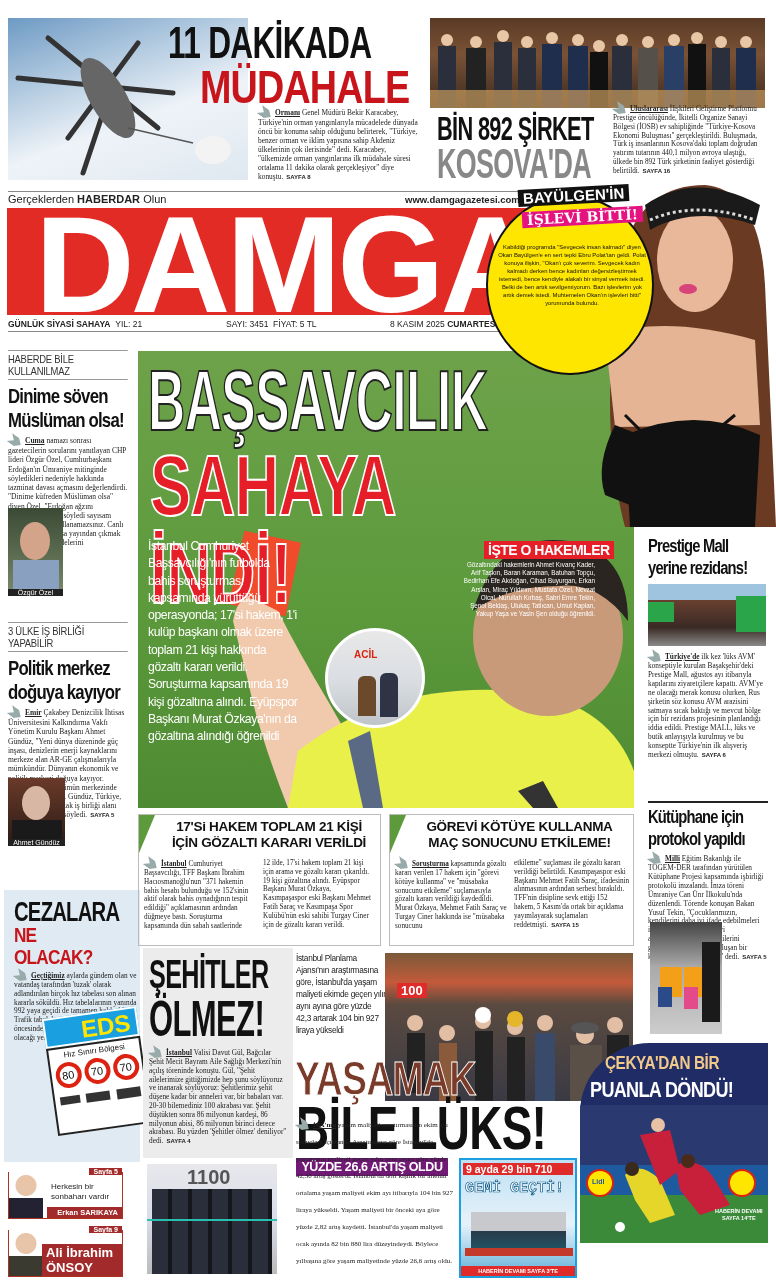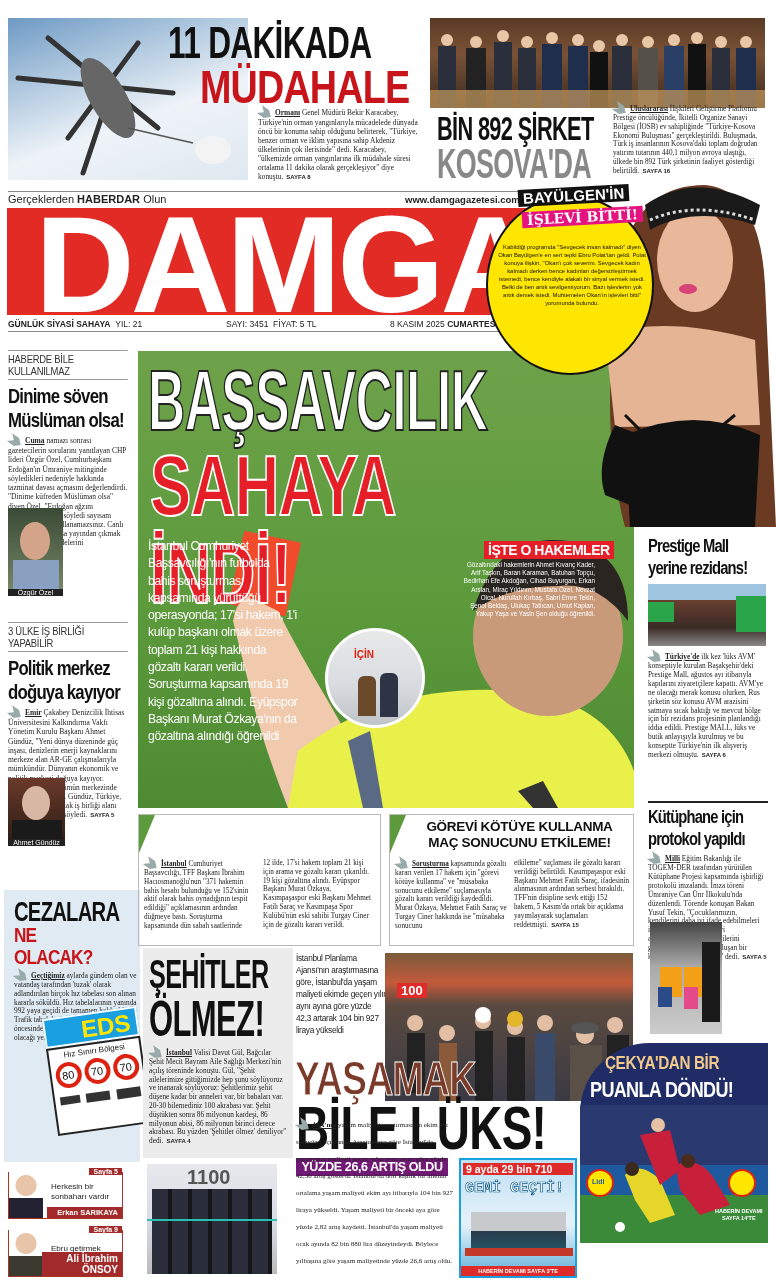--- a/index.html
+++ b/index.html
@@ -100,21 +100,21 @@
     <ellipse cx="410" cy="285" rx="75" ry="80" fill="#c99a7a"></ellipse>
     <path d="M335 260 Q360 180 430 190 Q490 200 490 270 Q460 230 420 235 Q370 235 335 260Z" fill="#2a2520"></path>
     <path d="M380 440 L395 457 L420 457 L405 430Z" fill="#333"></path>
   </svg>
   <div class="abs cond" style="left:10px;top:5px;font-size:86px;color:#fff;-webkit-text-stroke:2px #222;transform:scaleX(.6);line-height:88px">BAŞSAVCILIK</div>
   <div class="abs cond" style="left:12px;top:90px;font-size:86px;color:#e61e28;-webkit-text-stroke:2px #fff;transform:scaleX(.72);line-height:88px">SAHAYA İNDİ!</div>
   <div class="abs" style="left:10px;top:187px;width:150px;font-family:'Liberation Sans',sans-serif;font-size:12.2px;line-height:17.3px;color:#fff;letter-spacing:-.4px">İstanbul Cumhuriyet Başsavcılığı'nın futbolda bahis soruşturması kapsamında yürüttüğü operasyonda; 17'si hakem, 1'i kulüp başkanı olmak üzere toplam 21 kişi hakkında gözaltı kararı verildi. Soruşturma kapsamında 19 kişi gözaltına alındı. Eyüpspor Başkanı Murat Özkaya'nın da gözaltına alındığı öğrenildi</div>
   <div class="abs" style="left:346px;top:190px;background:#e61e28;color:#fff;font-family:'Liberation Sans',sans-serif;font-weight:bold;font-size:14px;padding:1px 4px;letter-spacing:-.5px">İŞTE O HAKEMLER</div>
   <div class="abs" style="left:325px;top:210px;width:132px;font-family:'Liberation Sans',sans-serif;font-size:6.3px;line-height:8.2px;color:#fff;text-align:right">Gözaltındaki hakemlerin Ahmet Kıvanç Kader, Arif Taşkın, Baran Karaman, Batuhan Topçu, Bedirhan Efe Akdoğan, Cihad Buyurgan, Erkan Arslan, Miraç Yıldırım, Mustafa Özel, Nevzat Olcal, Nurullah Kırbaş, Sabri Emre Tekin, Şenol Beldaş, Ulukaç Tatlıcan, Umut Kaplan, Yakup Yaşa ve Yasin Şen olduğu öğrenildi.</div>
   <div class="abs" style="left:187px;top:277px;width:100px;height:100px;border-radius:50%;border:3px solid #fff;background:linear-gradient(#e8e8e8 0%,#d9dde2 55%,#bfc4c8 100%);overflow:hidden">
-    <span class="abs" style="left:26px;top:18px;color:#d21;font-family:'Liberation Sans',sans-serif;font-weight:bold;font-size:10px">İÇİN</span>
+    <span class="abs" style="left:26px;top:18px;color:#d21;font-family:'Liberation Sans',sans-serif;font-weight:bold;font-size:10px">ACİL</span>
     <div class="abs" style="left:30px;top:45px;width:18px;height:40px;background:#6a4a2a;border-radius:6px 6px 0 0"></div>
     <div class="abs" style="left:52px;top:42px;width:18px;height:44px;background:#2e3446;border-radius:6px 6px 0 0"></div>
   </div>
 </div>
 
 <div class="abs" style="left:585px;top:165px;width:191px;height:362px;overflow:hidden">
   <svg width="191" height="362">
     <path d="M40 80 Q60 20 120 20 Q175 25 180 120 L191 362 L40 362 Q10 250 40 80Z" fill="#6b3a22"></path>
     <ellipse cx="110" cy="95" rx="38" ry="52" fill="#e9b89a"></ellipse>
     <path d="M60 40 Q110 5 175 40 L170 60 Q110 40 65 65Z" fill="#1a1a1a"></path>
@@ -176,20 +176,21 @@
     <div style="display:flex;justify-content:space-around;margin-top:8px">
       <span style="width:20px;height:8px;background:#333"></span>
         <span style="width:24px;height:9px;background:#333"></span>
         <span style="width:24px;height:10px;background:#333"></span>
     </div>
   </div>
 </div>
 
 <div class="abs" style="left:138px;top:814px;width:243px;height:132px;border:1px solid #bbb">
   <div class="abs" style="left:0;top:0;width:0;height:0;border-top:38px solid #5c9a3c;border-right:16px solid transparent"></div>
+  <div class="abs" style="left:30px;top:4px;width:200px;font-family:'Liberation Sans',sans-serif;font-weight:bold;font-size:13.5px;line-height:16px;text-align:center;letter-spacing:-.3px">17'Si HAKEM TOPLAM 21 KİŞİ İÇİN GÖZALTI KARARI VERİLDİ</div>
   <div class="abs body-txt" style="left:5px;top:44px;width:112px;font-size:7.2px;line-height:8.8px"><span class="arrow"></span><span class="lead">İstanbul</span> <span>Cumhuriyet Başsavcılığı, TFF Başkanı İbrahim Hacıosmanoğlu'nun "371 hakemin bahis hesabı bulunduğu ve 152'sinin aktif olarak bahis oynadığının tespit edildiği" açıklamasının ardından düğmeye bastı. Soruşturma kapsamında dün sabah saatlerinde</span></div>
   <div class="abs body-txt" style="left:124px;top:44px;width:112px;font-size:7.2px;line-height:8.8px">12 ilde, 17'si hakem toplam 21 kişi için arama ve gözaltı kararı çıkarıldı. 19 kişi gözaltına alındı. Eyüpspor Başkanı Murat Özkaya, Kasımpaşaspor eski Başkanı Mehmet Fatih Saraç ve Kasımpaşa Spor Kulübü'nün eski sahibi Turgay Ciner için de gözaltı kararı verildi.</div>
 </div>
 <div class="abs" style="left:389px;top:814px;width:245px;height:132px;border:1px solid #bbb">
   <div class="abs" style="left:0;top:0;width:0;height:0;border-top:38px solid #5c9a3c;border-right:16px solid transparent"></div>
   <div class="abs" style="left:22px;top:4px;width:215px;font-family:'Liberation Sans',sans-serif;font-weight:bold;font-size:13.5px;line-height:16px;text-align:center;letter-spacing:-.3px">GÖREVİ KÖTÜYE KULLANMA MAÇ SONUCUNU ETKİLEME!</div>
   <div class="abs body-txt" style="left:5px;top:44px;width:112px;font-size:7.2px;line-height:8.8px"><span class="arrow"></span><span class="lead">Soruşturma</span> <span>kapsamında gözaltı kararı verilen 17 hakem için "görevi kötüye kullanma" ve "müsabaka sonucunu etkileme" suçlamasıyla gözaltı kararı verildiği kaydedildi. Murat Özkaya, Mehmet Fatih Saraç ve Turgay Ciner hakkında ise "müsabaka sonucunu</span></div>
   <div class="abs body-txt" style="left:124px;top:44px;width:116px;font-size:7.2px;line-height:8.8px"><span>etkileme" suçlaması ile gözaltı kararı verildiği belirtildi. Kasımpaşaspor eski Başkanı Mehmet Fatih Saraç, ifadesinin alınmasının ardından serbest bırakıldı. TFF'nin disipline sevk ettiği 152 hakem, 5 Kasım'da ortak bir açıklama yayımlayarak suçlamaları reddetmişti.</span><span class="sayfa">SAYFA 15</span></div>
 </div>
 
@@ -301,14 +302,14 @@
 <div class="abs" style="left:8px;top:1172px;width:115px;height:47px;border:1px solid #a32;border-top:none;background:#fff">
   <div class="abs" style="left:0;top:-4px;width:34px;height:50px;background:radial-gradient(circle at 50% 35%,#e8c4a8 0 10px,transparent 11px),linear-gradient(transparent 60%,#223 60%)"></div>
   <div class="abs" style="right:0;top:-4px;background:#a32a2a;color:#fff;font-family:'Liberation Sans',sans-serif;font-weight:bold;font-size:7px;padding:0 4px">Sayfa 5</div>
   <div class="abs" style="left:42px;top:10px;width:70px;font-family:'Liberation Sans',sans-serif;font-size:8px;line-height:10px;color:#222">Herkesin bir sonbaharı vardır</div>
   <div class="abs" style="right:0;bottom:0;width:75px;background:#a32a2a;color:#fff;font-family:'Liberation Sans',sans-serif;font-weight:bold;font-size:7.5px;text-align:right;padding:1px 4px">Erkan SARIKAYA</div>
 </div>
 <div class="abs" style="left:8px;top:1230px;width:115px;height:47px;border:1px solid #a32;border-top:none;background:#fff">
   <div class="abs" style="left:0;top:-4px;width:34px;height:50px;background:radial-gradient(circle at 50% 35%,#e8c4a8 0 10px,transparent 11px),linear-gradient(transparent 60%,#3a3a30 60%)"></div>
   <div class="abs" style="right:0;top:-4px;background:#a32a2a;color:#fff;font-family:'Liberation Sans',sans-serif;font-weight:bold;font-size:7px;padding:0 4px">Sayfa 9</div>
   <div class="abs" style="left:42px;top:14px;width:70px;font-family:'Liberation Sans',sans-serif;font-size:8px;line-height:10px;color:#222">Ebru getirmek</div>
-  <div class="abs" style="right:0;bottom:0;width:80px;background:#a32a2a;color:#fff;font-family:'Liberation Sans',sans-serif;font-weight:bold;font-size:10px;text-align:right;padding:1px 4px">Ali İbrahim ÖNSOY</div>
+  <div class="abs" style="right:0;bottom:0;width:80px;background:#a32a2a;color:#fff;font-family:'Liberation Sans',sans-serif;font-weight:bold;font-size:13px;padding:1px 4px">Ali İbrahim ÖNSOY</div>
 </div>
 
 </body></html>

